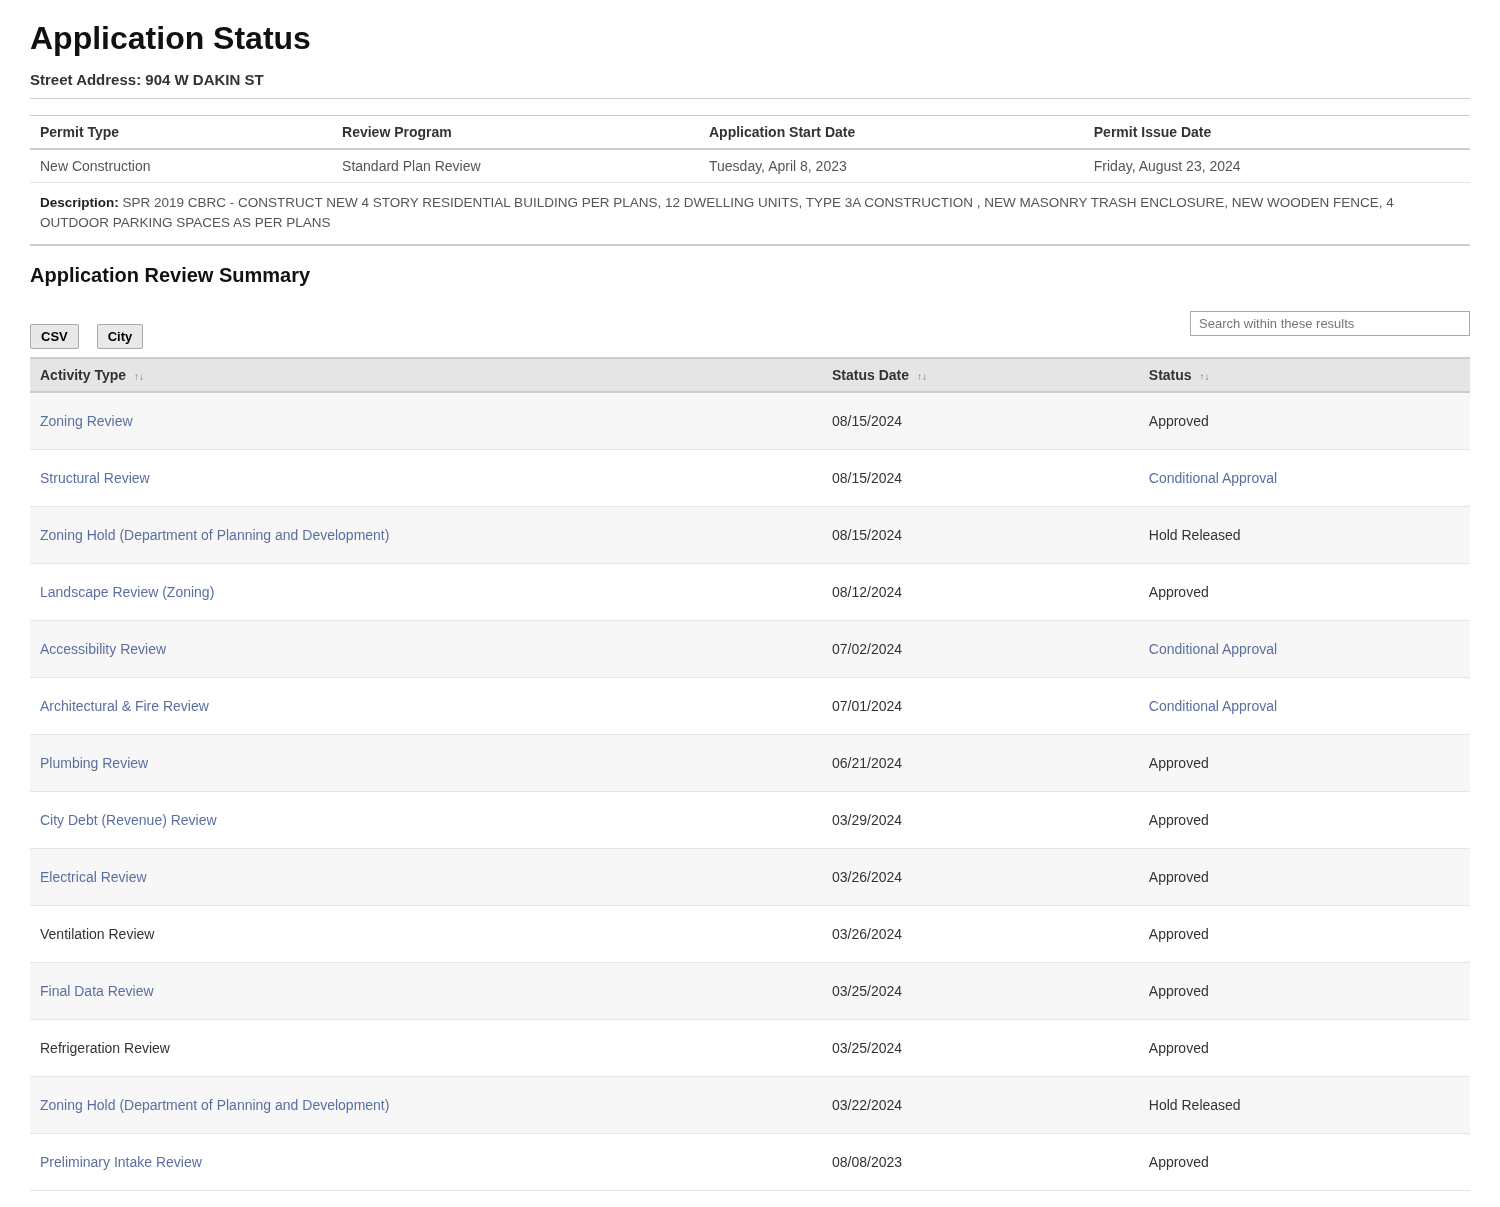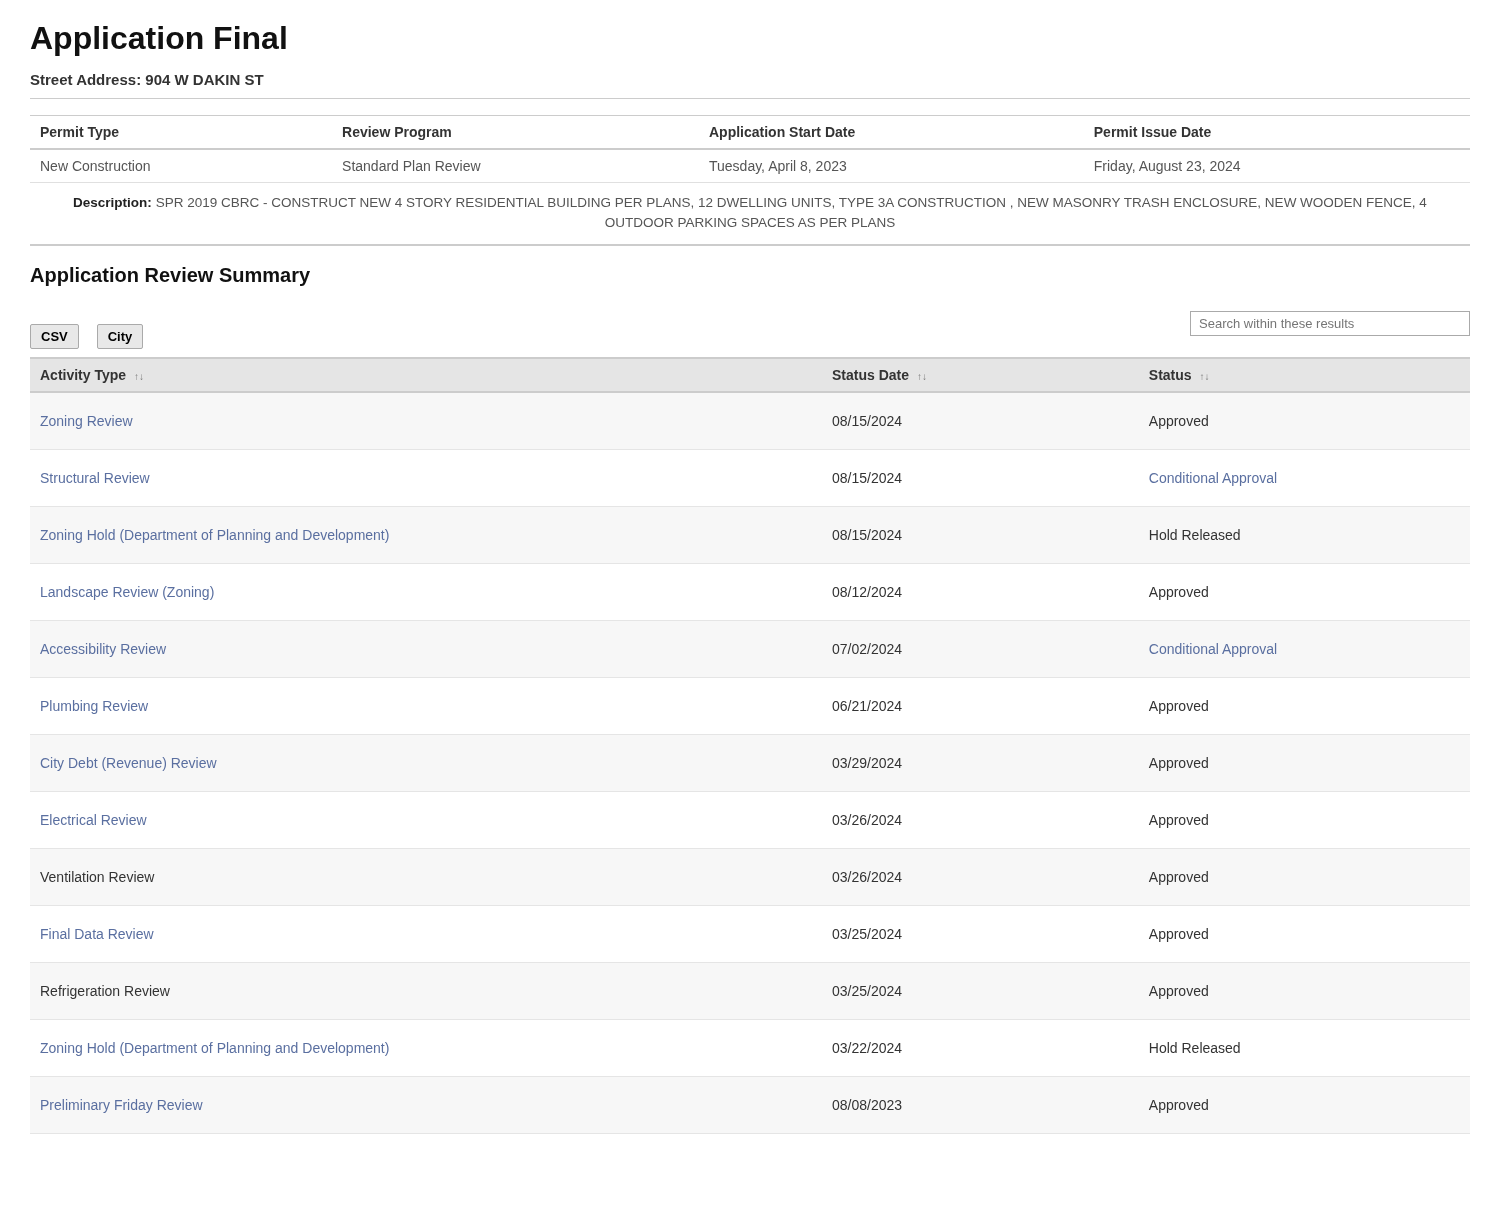--- a/index.html
+++ b/index.html
@@ -42,21 +42,20 @@
       color: #555;
       border-bottom: 1px solid #e0e0e0;
     }
     .description-box {
       padding: 10px 10px;
       font-size: 13.5px;
       color: #555;
       border-bottom: 2px solid #ccc;
       margin-bottom: 18px;
       line-height: 1.5;
-      text-align: center;
     }
     .description-box strong {
       color: #222;
     }
     h2 {
       font-size: 20px;
       font-weight: bold;
       color: #111;
       margin-bottom: 12px;
     }
@@ -121,21 +120,21 @@
       text-decoration: none;
     }
     .status-link {
       color: #5a6fa0;
       text-decoration: none;
     }
   </style>
 </head>
 <body>
 
-<h1>Application Final</h1>
+<h1>Application Status</h1>
 
 <div class="street-address">
   <span>Street Address:</span>
   <span>904 W DAKIN ST</span>
 </div>
 
 <table class="permit-table">
   <thead>
     <tr>
       <th>Permit Type</th>
@@ -208,20 +207,25 @@
         <td><a href="#" class="activity-link">Landscape Review (Zoning)</a></td>
         <td>08/12/2024</td>
         <td>Approved</td>
       </tr>
       <tr>
         <td><a href="#" class="activity-link">Accessibility Review</a></td>
         <td>07/02/2024</td>
         <td><a href="#" class="status-link">Conditional Approval</a></td>
       </tr>
       <tr>
+        <td><a href="#" class="activity-link">Architectural &amp; Fire Review</a></td>
+        <td>07/01/2024</td>
+        <td><a href="#" class="status-link">Conditional Approval</a></td>
+      </tr>
+      <tr>
         <td><a href="#" class="activity-link">Plumbing Review</a></td>
         <td>06/21/2024</td>
         <td>Approved</td>
       </tr>
       <tr>
         <td><a href="#" class="activity-link">City Debt (Revenue) Review</a></td>
         <td>03/29/2024</td>
         <td>Approved</td>
       </tr>
       <tr>
@@ -243,18 +247,18 @@
         <td>Refrigeration Review</td>
         <td>03/25/2024</td>
         <td>Approved</td>
       </tr>
       <tr>
         <td><a href="#" class="activity-link">Zoning Hold (Department of Planning and Development)</a></td>
         <td>03/22/2024</td>
         <td>Hold Released</td>
       </tr>
       <tr>
-        <td><a href="#" class="activity-link">Preliminary Friday Review</a></td>
+        <td><a href="#" class="activity-link">Preliminary Intake Review</a></td>
         <td>08/08/2023</td>
         <td>Approved</td>
       </tr>
     </tbody>
 </table>
 
 </body></html>

